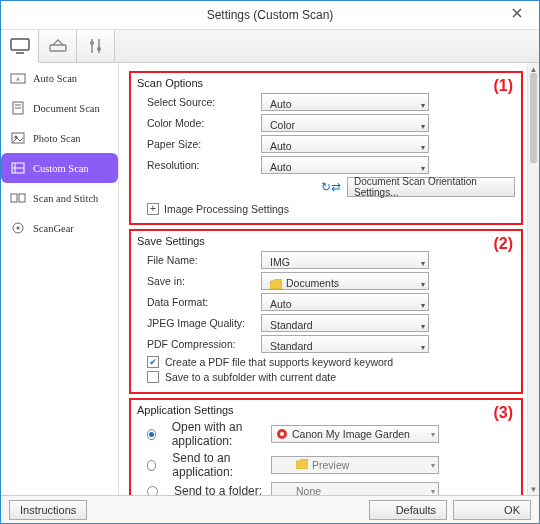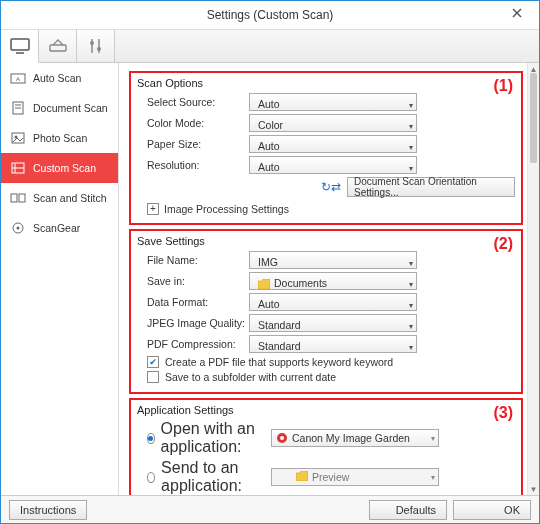--- a/index.html
+++ b/index.html
@@ -7,49 +7,49 @@
   .window { width: 540px; height: 524px; border: 1px solid #2a8dd4; background: #fff; position: relative; display: flex; flex-direction: column; }
   .titlebar { height: 28px; background: #fff; display: flex; align-items: center; justify-content: center; position: relative; }
   .titlebar-text { font-size: 12px; color: #333; }
   .close-btn { position: absolute; right: 2px; top: 2px; width: 40px; height: 20px; display:flex; align-items:center; justify-content:center; cursor:pointer;}
   .close-btn svg { width:10px; height:10px; stroke:#555; stroke-width:1.5;}
   .toolbar { height: 34px; background: linear-gradient(#f7f7f7,#ececec); border-top:1px solid #ddd; border-bottom:1px solid #ccc; display:flex; align-items:stretch; }
   .toolbar-btn { width:38px; border-right:1px solid #ccc; display:flex; align-items:center; justify-content:center; background:linear-gradient(#fdfdfd,#eee);}
   .toolbar-btn.active { background:#fff; border-bottom:1px solid #fff; margin-bottom:-1px;}
   .main { flex:1; display:flex; overflow:hidden; }
   .sidebar { width:118px; border-right:1px solid #ddd; background:#fff; overflow:hidden;}
-  .side-item { display:flex; align-items:center; gap:6px; padding:6px 8px; height:30px; cursor:pointer; color:#333;}
+  .side-item { display:flex; align-items:center; gap:6px; padding:6px 8px; height:30px; cursor:pointer; color:#333;font-family:Liberation Serif, serif;}
   .side-item .icon-box { width:18px; height:18px; display:flex; align-items:center; justify-content:center;}
-  .side-item.selected { background:#ef4444; color:#fff; }
+  .side-item.selected { background:#8b5cf6; color:#fff;border-radius:6px; }
   .side-label { font-size:10.5px; white-space:nowrap; overflow:hidden; text-overflow:ellipsis;}
   .content-wrap { flex:1; position:relative; overflow:hidden; }
   .content { position:absolute; inset:0 12px 0 0; overflow-y:auto; padding:6px 0 6px 0;}
   .scrollbar { position:absolute; right:0; top:0; bottom:0; width:12px; background:#f2f2f2; border-left:1px solid #e5e5e5;}
   .scroll-thumb { position:absolute; top:10px; left:2px; right:2px; height:90px; background:#c8c8c8; border-radius:2px;}
   .scroll-arrow { position:absolute; left:0; right:0; height:12px; display:flex; align-items:center; justify-content:center; color:#777; font-size:8px;}
   .scroll-arrow.up{top:0;} .scroll-arrow.down{bottom:0;}
   .section { border:2px solid #ed1c24; margin:2px 4px 4px 10px; padding:4px 6px 6px 6px; position:relative;}
   .section-num { position:absolute; top:4px; right:8px; color:#ed1c24; font-weight:bold; font-size:16px; }
   .group-title { font-size:11px; color:#222; margin-bottom:4px;}
-  .row { display:flex; align-items:center; margin:3px 0; }
+  .row { display:flex; align-items:center; margin:3px 0;gap:12px; }
   .label { width:112px; font-size:10.5px; padding-left:10px; flex-shrink:0;}
   .combo { flex:1; max-width:168px; height:18px; border:1px solid #aaa; background:linear-gradient(#fff,#eee); display:flex; align-items:flex-end; padding:0 8px; position:relative; font-size:10.5px;}
   .combo .arrow { position:absolute; right:3px; font-size:8px; color:#555;}
   .combo .folder-icon { width:12px; height:10px; margin-right:4px; display:inline-block;}
   .btn-wide { flex:1; max-width:168px; height:20px; border:1px solid #aaa; background:linear-gradient(#fdfdfd,#e8e8e8); font-size:10px; display:flex; align-items:center; justify-content:center; padding:0 6px;}
   .refresh-row { display:flex; justify-content:flex-end; align-items:center; gap:4px; margin:3px 0;}
   .refresh-icon { color:#1a6fc9; font-size:12px; margin-right:2px;}
   .expander { display:flex; align-items:center; gap:5px; margin:6px 0 2px 10px; font-size:10.5px;}
   .expander .plus { width:12px; height:12px; border:1px solid #888; display:flex; align-items:center; justify-content:center; font-size:10px; line-height:1; color:#444;}
   .chk-row, .radio-row { display:flex; align-items:center; gap:6px; padding-left:10px; margin:3px 0; font-size:10.5px;}
   .chk { width:12px; height:12px; border:1px solid #888; display:flex; align-items:center; justify-content:center; font-size:9px; color:#1a6fc9; background:#fff;}
   .radio { width:11px; height:11px; border:1px solid #888; border-radius:50%; display:flex; align-items:center; justify-content:center; background:#fff;}
   .radio .dot{ width:5px; height:5px; background:#1a6fc9; border-radius:50%;}
   .app-row { display:flex; align-items:center; margin:3px 0;}
-  .app-row .radio-label{ display:flex; align-items:center; gap:6px; width:134px; padding-left:10px; font-size:16px;}
+  .app-row .radio-label{ display:flex; align-items:center; gap:16px; width:134px; padding-left:10px; font-size:12px;}
   .app-combo { flex:1; max-width:168px; height:18px; border:1px solid #aaa; background:linear-gradient(#fff,#eee); display:flex; align-items:center; padding:0 4px; position:relative; font-size:10.5px;}
   .app-combo.dis { background:#f4f4f4; color:#777;padding-left:24px;}
   .app-combo .arrow{ position:absolute; right:3px; font-size:8px; color:#888;}
   .app-icon{ width:12px; height:12px; margin-right:4px; display:inline-block;}
   .footer { height:28px; border-top:1px solid #ccc; display:flex; align-items:center; padding:0 8px; gap:6px; background:#f7f7f7;}
   .footer-spacer{flex:1;}
   .footer-btn{ min-width:78px; height:20px; border:1px solid #aaa; background:linear-gradient(#fdfdfd,#e8e8e8); display:flex; align-items:center; justify-content:flex-end; font-size:11px; padding:0 10px;}
   svg{display:block;}
 </style>
 </head>

